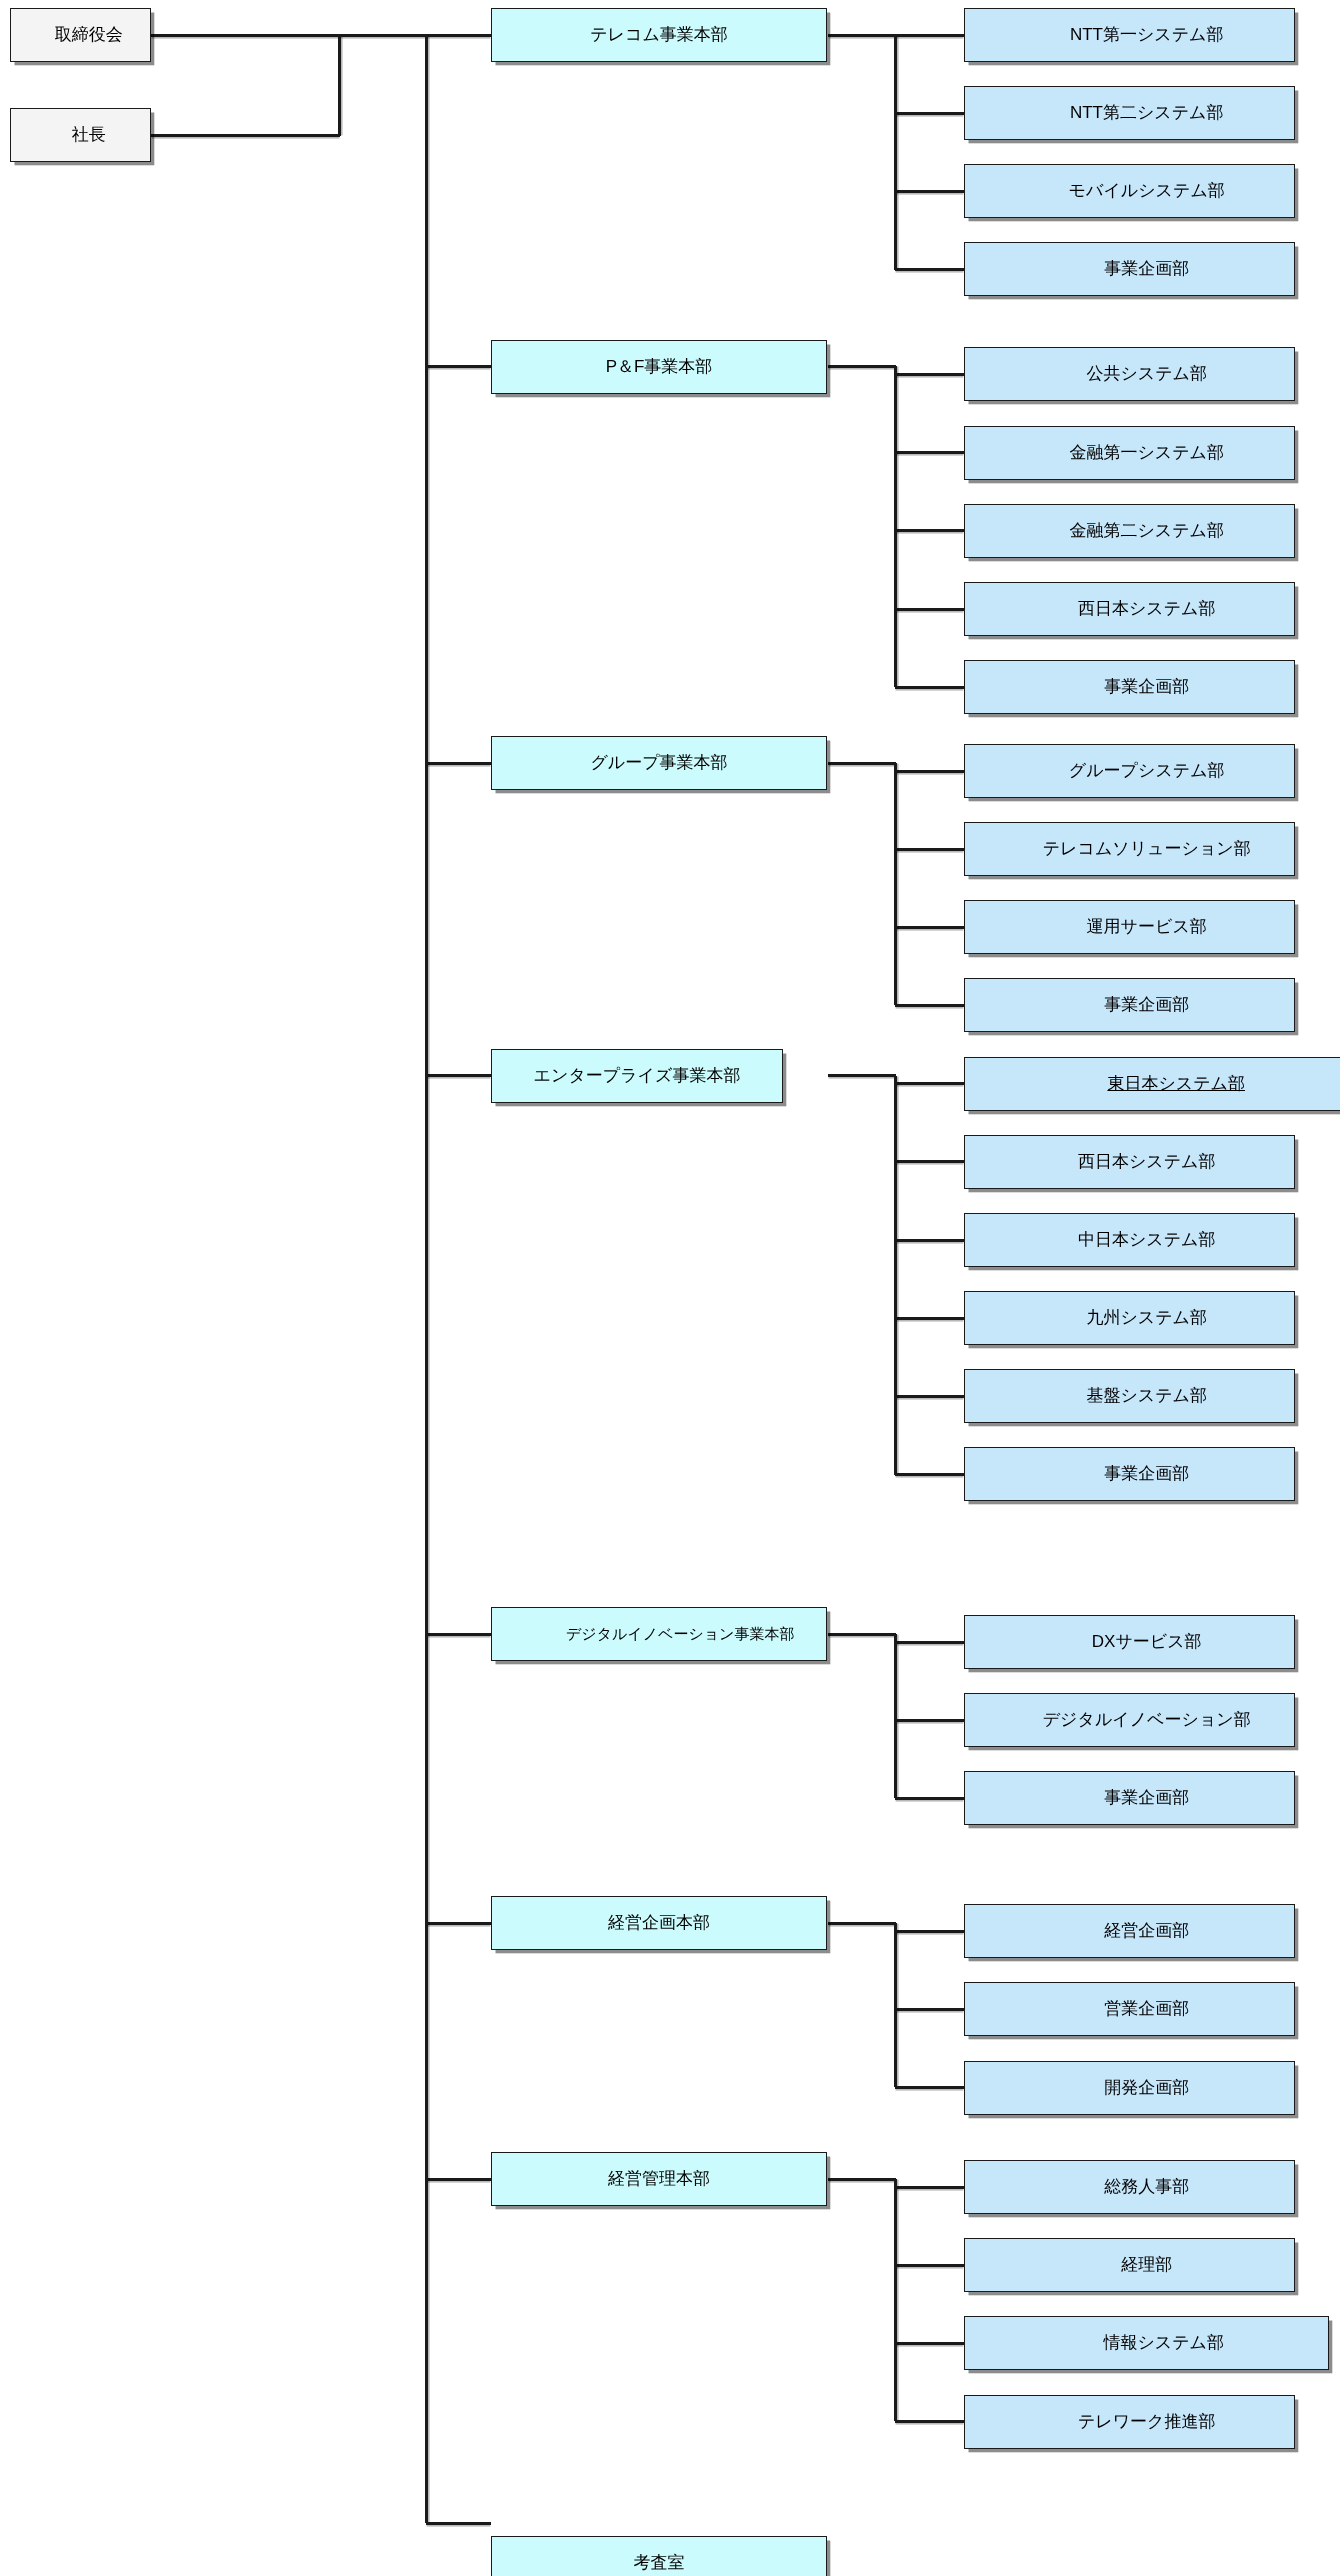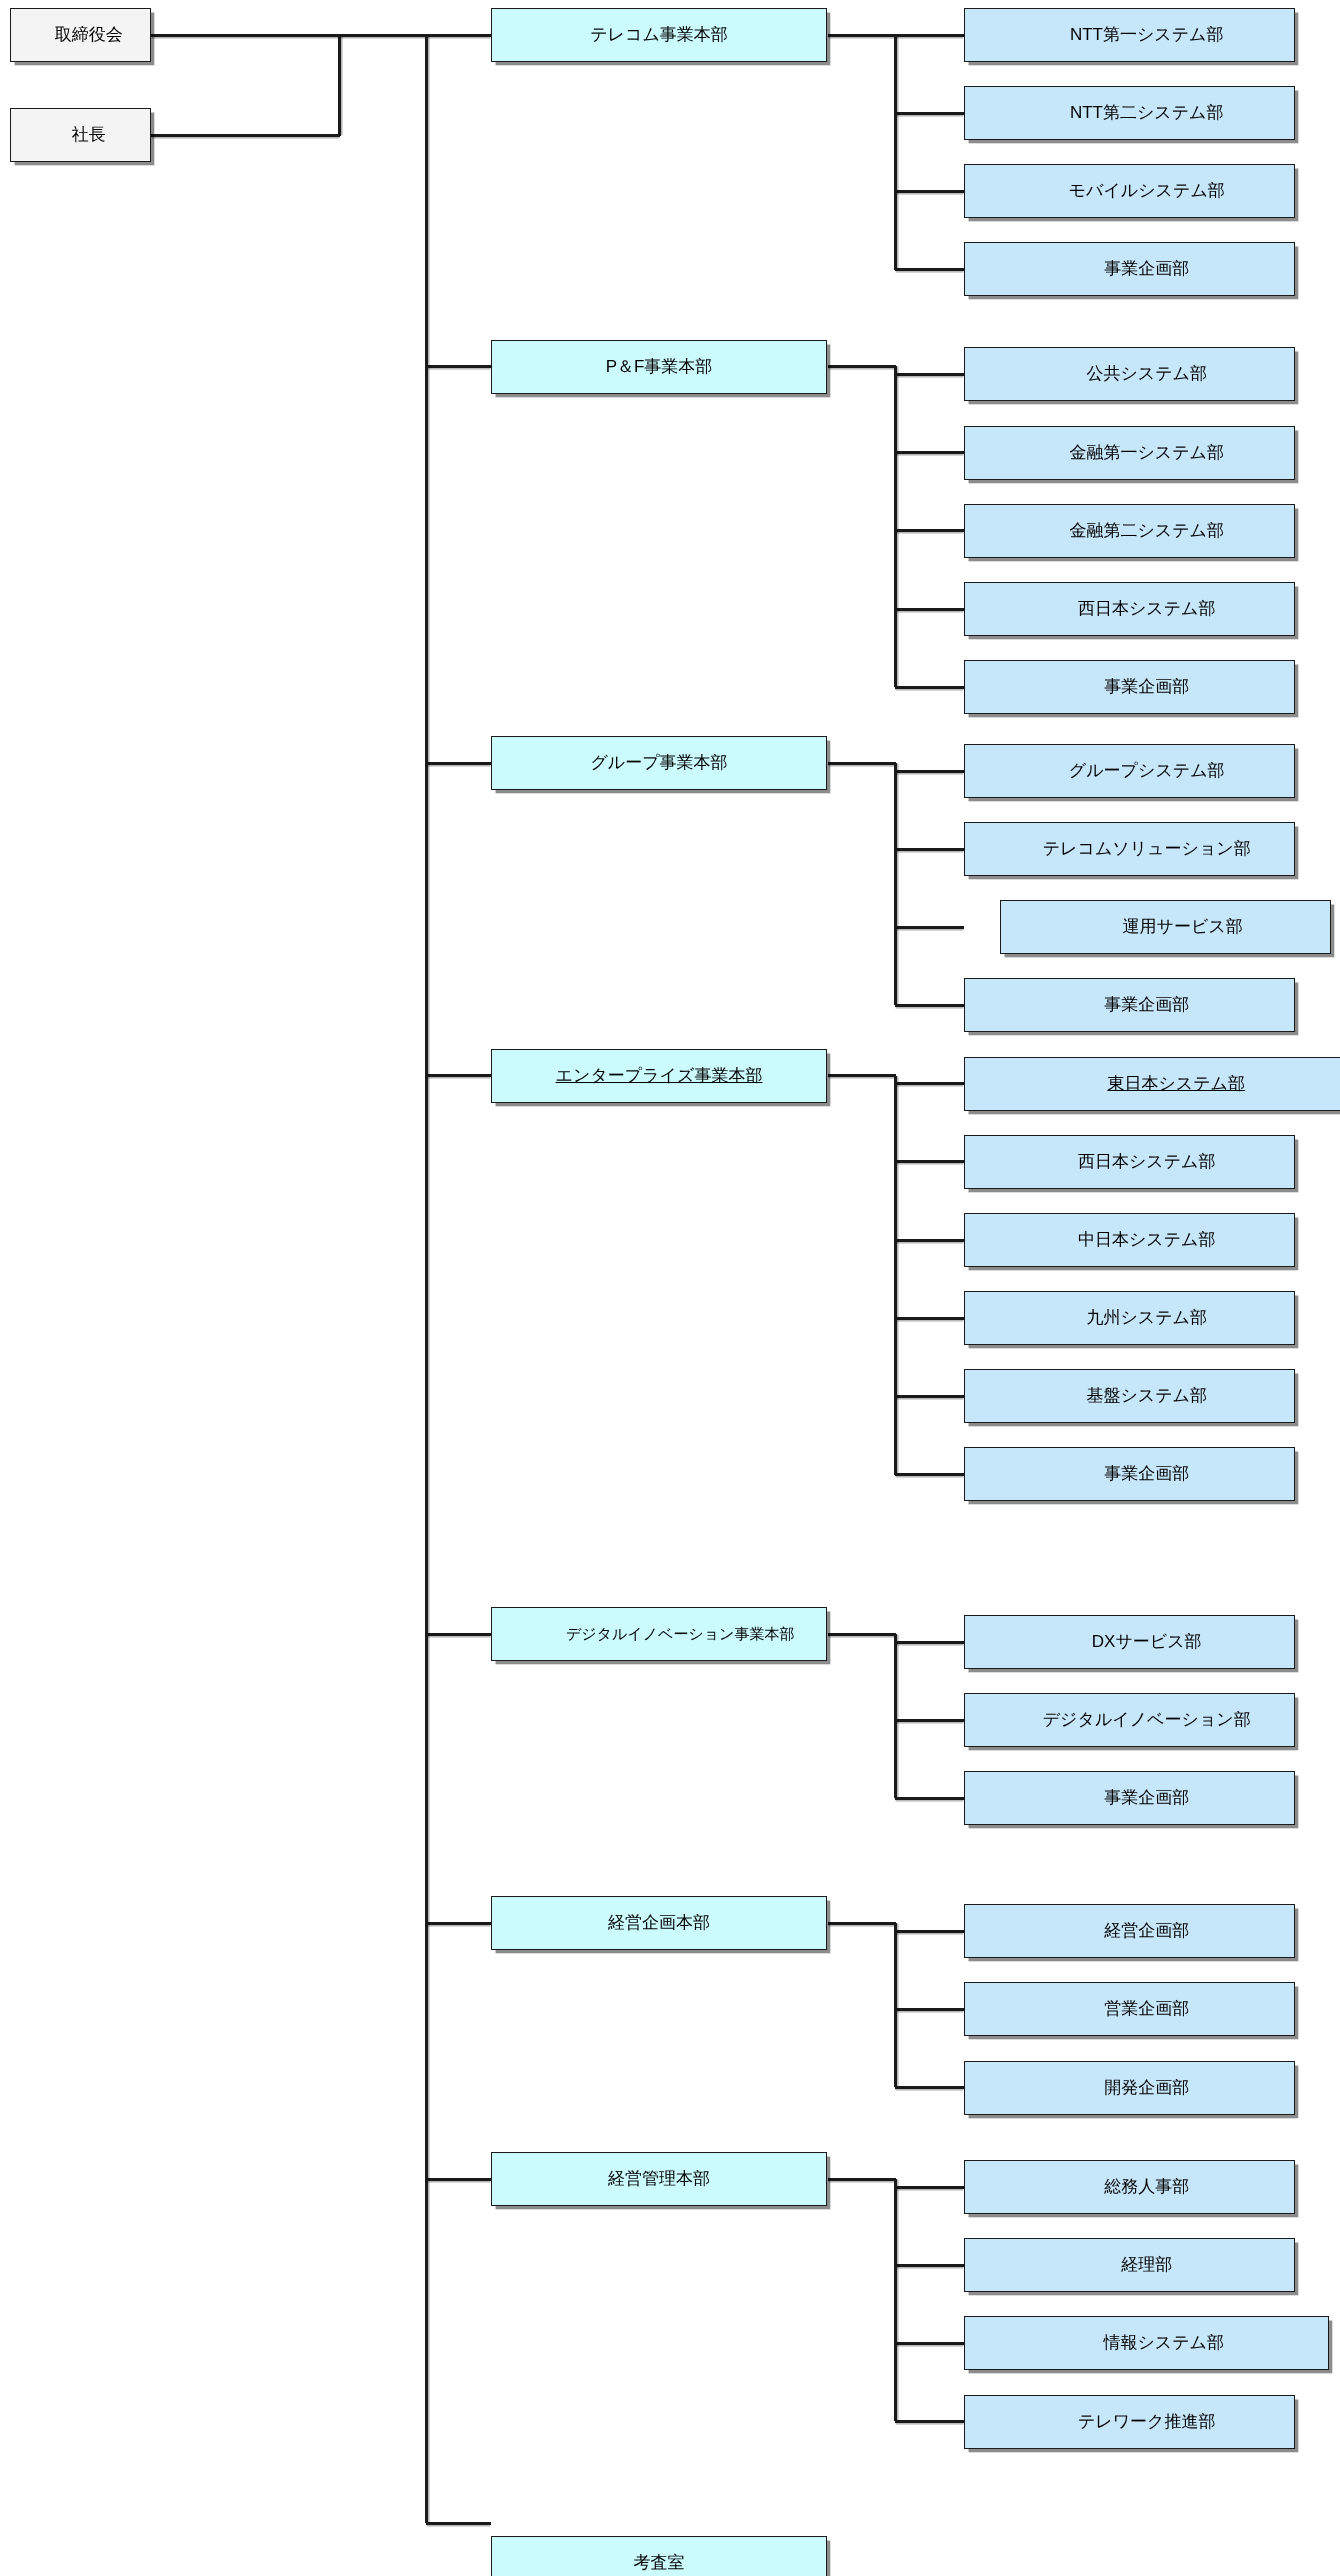--- a/index.html
+++ b/index.html
@@ -106,26 +106,26 @@
     <div class="box lvl3" style="left: 964px; top: 660px; width: 331px;">事業企画部</div>
     <div class="hline" style="left: 895px; top: 686px; width: 69px;"></div>
     <div class="vline" style="left: 894px; top: 366px; height: 321px;"></div>
     <div class="box lvl2" style="left: 491px; top: 736px; width: 336px;">グループ事業本部</div>
     <div class="hline" style="left: 426px; top: 762px; width: 65px;"></div>
     <div class="hline" style="left: 828px; top: 762px; width: 68px;"></div>
     <div class="box lvl3" style="left: 964px; top: 744px; width: 331px;">グループシステム部</div>
     <div class="hline" style="left: 895px; top: 770px; width: 69px;"></div>
     <div class="box lvl3" style="left: 964px; top: 822px; width: 331px;">テレコムソリューション部</div>
     <div class="hline" style="left: 895px; top: 848px; width: 69px;"></div>
-    <div class="box lvl3" style="left: 964px; top: 900px; width: 331px; margin-left: 36px;">運用サービス部</div>
+    <div class="box lvl3" style="left: 964px; top: 900px; width: 331px;">運用サービス部</div>
     <div class="hline" style="left: 895px; top: 926px; width: 69px;"></div>
     <div class="box lvl3" style="left: 964px; top: 978px; width: 331px;">事業企画部</div>
     <div class="hline" style="left: 895px; top: 1004px; width: 69px;"></div>
     <div class="vline" style="left: 894px; top: 763px; height: 242px;"></div>
-    <div class="box lvl2" style="left: 491px; top: 1049px; width: 336px; text-decoration: underline;">エンタープライズ事業本部</div>
+    <div class="box lvl2" style="left: 491px; top: 1049px; width: 292px;">エンタープライズ事業本部</div>
     <div class="hline" style="left: 426px; top: 1074px; width: 65px;"></div>
     <div class="hline" style="left: 828px; top: 1074px; width: 68px;"></div>
     <div class="box lvl3" style="left: 964px; top: 1057px; width: 390px; text-decoration: underline;">東日本システム部</div>
     <div class="hline" style="left: 895px; top: 1082px; width: 69px;"></div>
     <div class="box lvl3" style="left: 964px; top: 1135px; width: 331px;">西日本システム部</div>
     <div class="hline" style="left: 895px; top: 1160px; width: 69px;"></div>
     <div class="box lvl3" style="left: 964px; top: 1213px; width: 331px;">中日本システム部</div>
     <div class="hline" style="left: 895px; top: 1239px; width: 69px;"></div>
     <div class="box lvl3" style="left: 964px; top: 1291px; width: 331px;">九州システム部</div>
     <div class="hline" style="left: 895px; top: 1317px; width: 69px;"></div>

